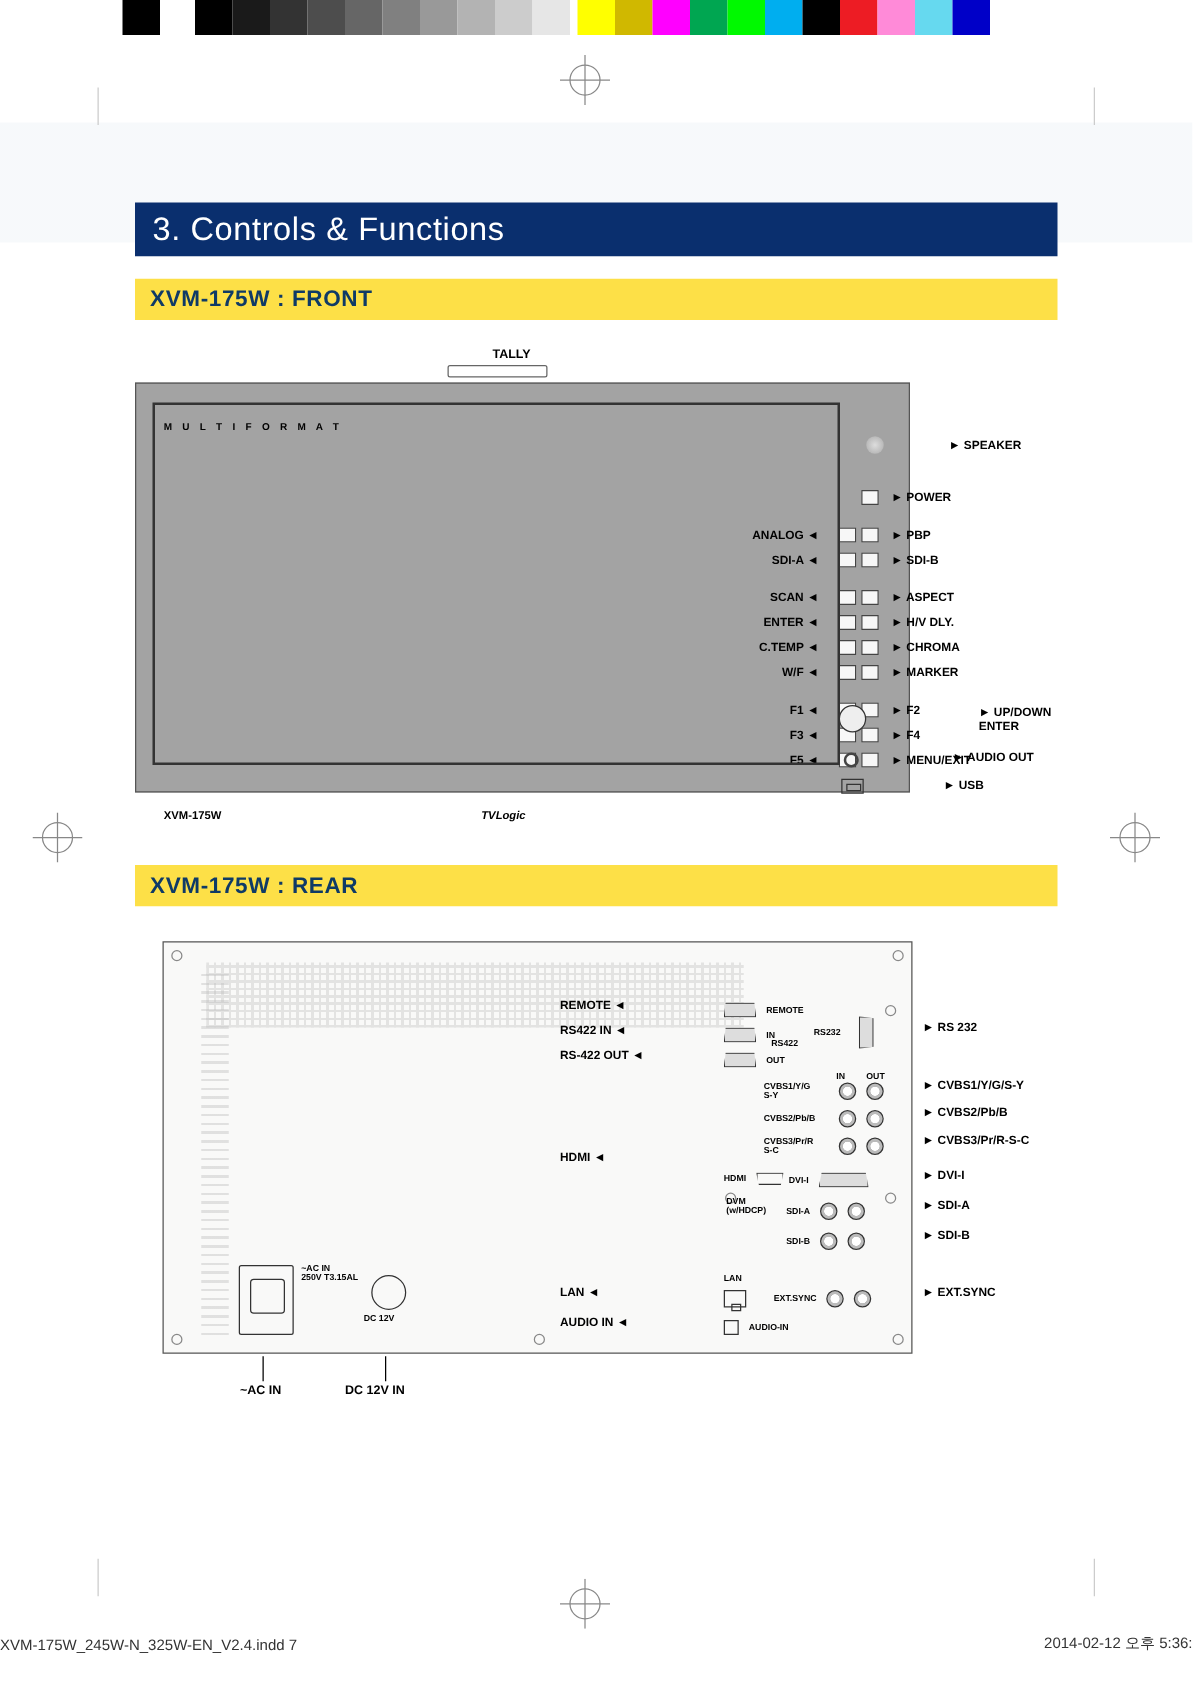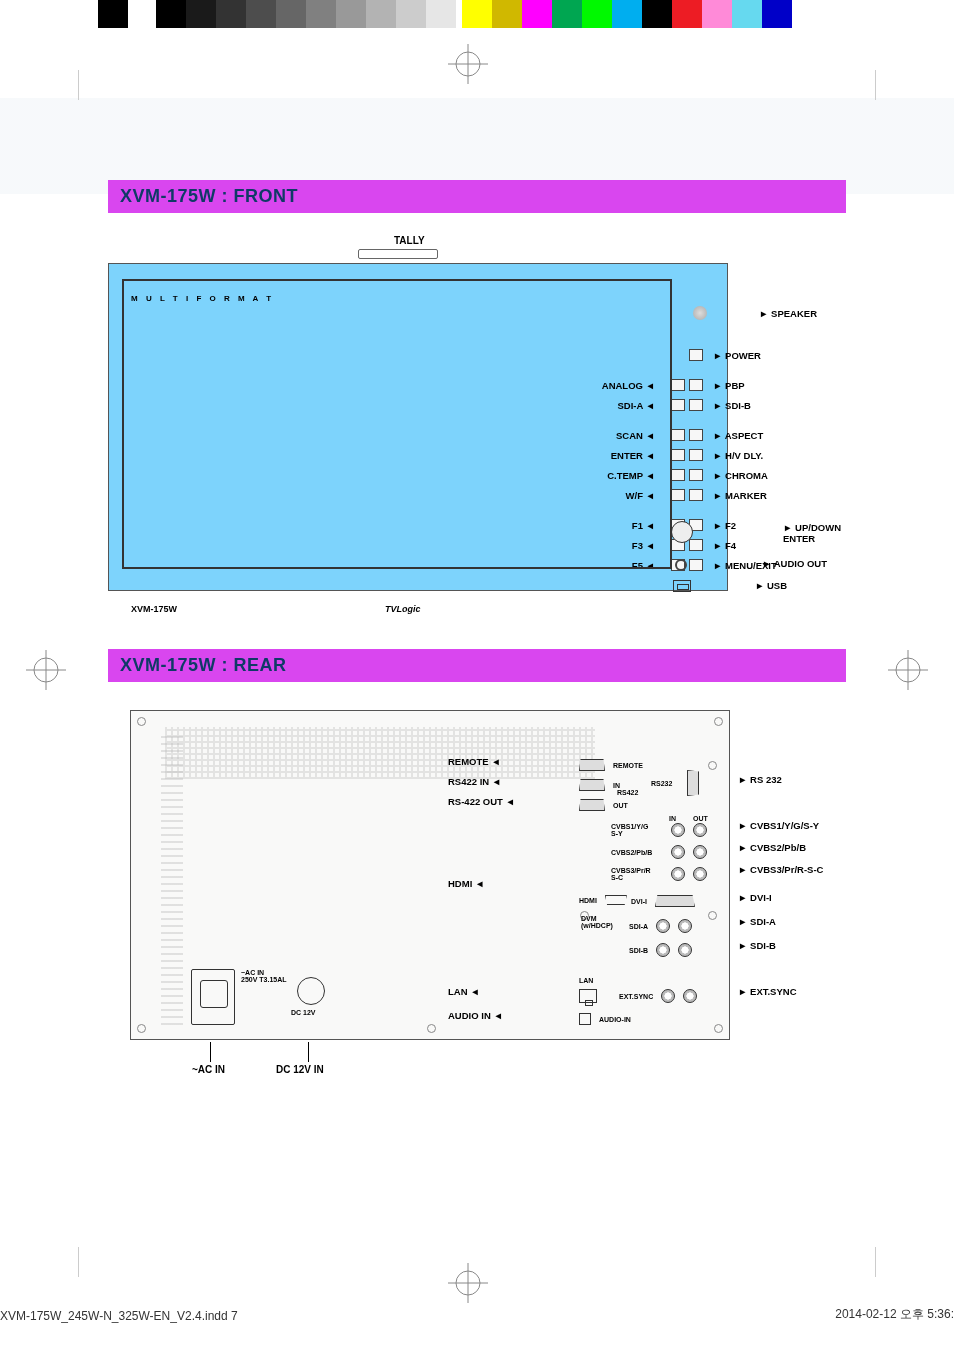--- a/index.html
+++ b/index.html
@@ -23,33 +23,33 @@
   }
   .cyanbar-h { position: absolute; left: 0; right: 0; height: 96px; top: 98px;
                background: linear-gradient(#eef3f7,#eef3f7); opacity: 0.5; }
   .content { position: absolute; left: 108px; right: 108px; top: 162px; }
   .section-title {
     background: #0a2f6e; color: #fff; font-size: 26px; font-weight: 400;
     padding: 6px 14px; letter-spacing: 0.5px;
     font-family: "Helvetica Neue", Arial, sans-serif;
   }
   .subhead {
-    background: #d946ef; color: #0f3a66; font-size: 18px; font-weight: bold;
+    background: #fde047; color: #0f3a66; font-size: 18px; font-weight: bold;
     padding: 6px 12px; margin-top: 18px; letter-spacing: 0.5px;
   }
   .diagram { border: 0; margin-top: 22px; font-size: 10px; font-weight: bold; color:#000; }
   .front { position: relative; height: 370px; }
   .rear  { position: relative; height: 350px; margin-top: 20px;}
 
   
   .front .tally-lbl { position:absolute; left: 286px; top: 0; }
   .front .tally-box { position:absolute; left: 250px; top: 14px; width: 80px; height: 10px;
                       border:1px solid #666; border-radius:2px;}
   .front .bezel { position:absolute; left: 0; top: 28px; width: 620px; height: 328px;
-                  border:1px solid #555; background:#7dd3fc;}
+                  border:1px solid #555; background:#a3a3a3;}
   .front .screen{ position:absolute; left: 14px; top: 44px; width: 550px; height: 290px;
                   border:2px solid #333;}
   .front .multif{ position:absolute; left: 22px; top: 30px; font-size:8px; letter-spacing:3px;}
   .front .model { position:absolute; left: 22px; top: 340px; font-size:9px; }
   .front .logo  { position:absolute; left: 276px; top: 340px; font-size:9px; font-style:italic;}
   .front .speaker-dot{ position:absolute; right: 20px; top: 42px; width:14px;height:14px;
                        border-radius:50%; background: radial-gradient(#ddd,#aaa);}
   .front .labelcol { position:absolute; top: 82px; width:200px;}
   .front .labelcol.leftcol  { left: 496px; text-align:right;}
   .front .labelcol.rightcol { left: 604px; text-align:left;}
@@ -171,20 +171,21 @@
     <svg viewBox="0 0 40 40">
         <circle cx="20" cy="20" r="12" fill="none" stroke="#888"></circle>
     <line x1="0" y1="20" x2="40" y2="20" stroke="#888"></line>
         <line x1="20" y1="0" x2="20" y2="40" stroke="#888"></line>
       </svg>
   </div>
 
   <div class="cyanbar-h"></div>
 
   <div class="content">
+    <div class="section-title">3. Controls &amp; Functions</div>
 
     <div class="subhead">XVM-175W : FRONT</div>
     <div class="diagram front">
       <div class="tally-lbl">TALLY</div>
       <div class="tally-box"></div>
       <div class="bezel">
         <div class="multif">M U L T I   F O R M A T</div>
         <div class="model">XVM-175W</div>
         <div class="logo">TVLogic</div>
 

